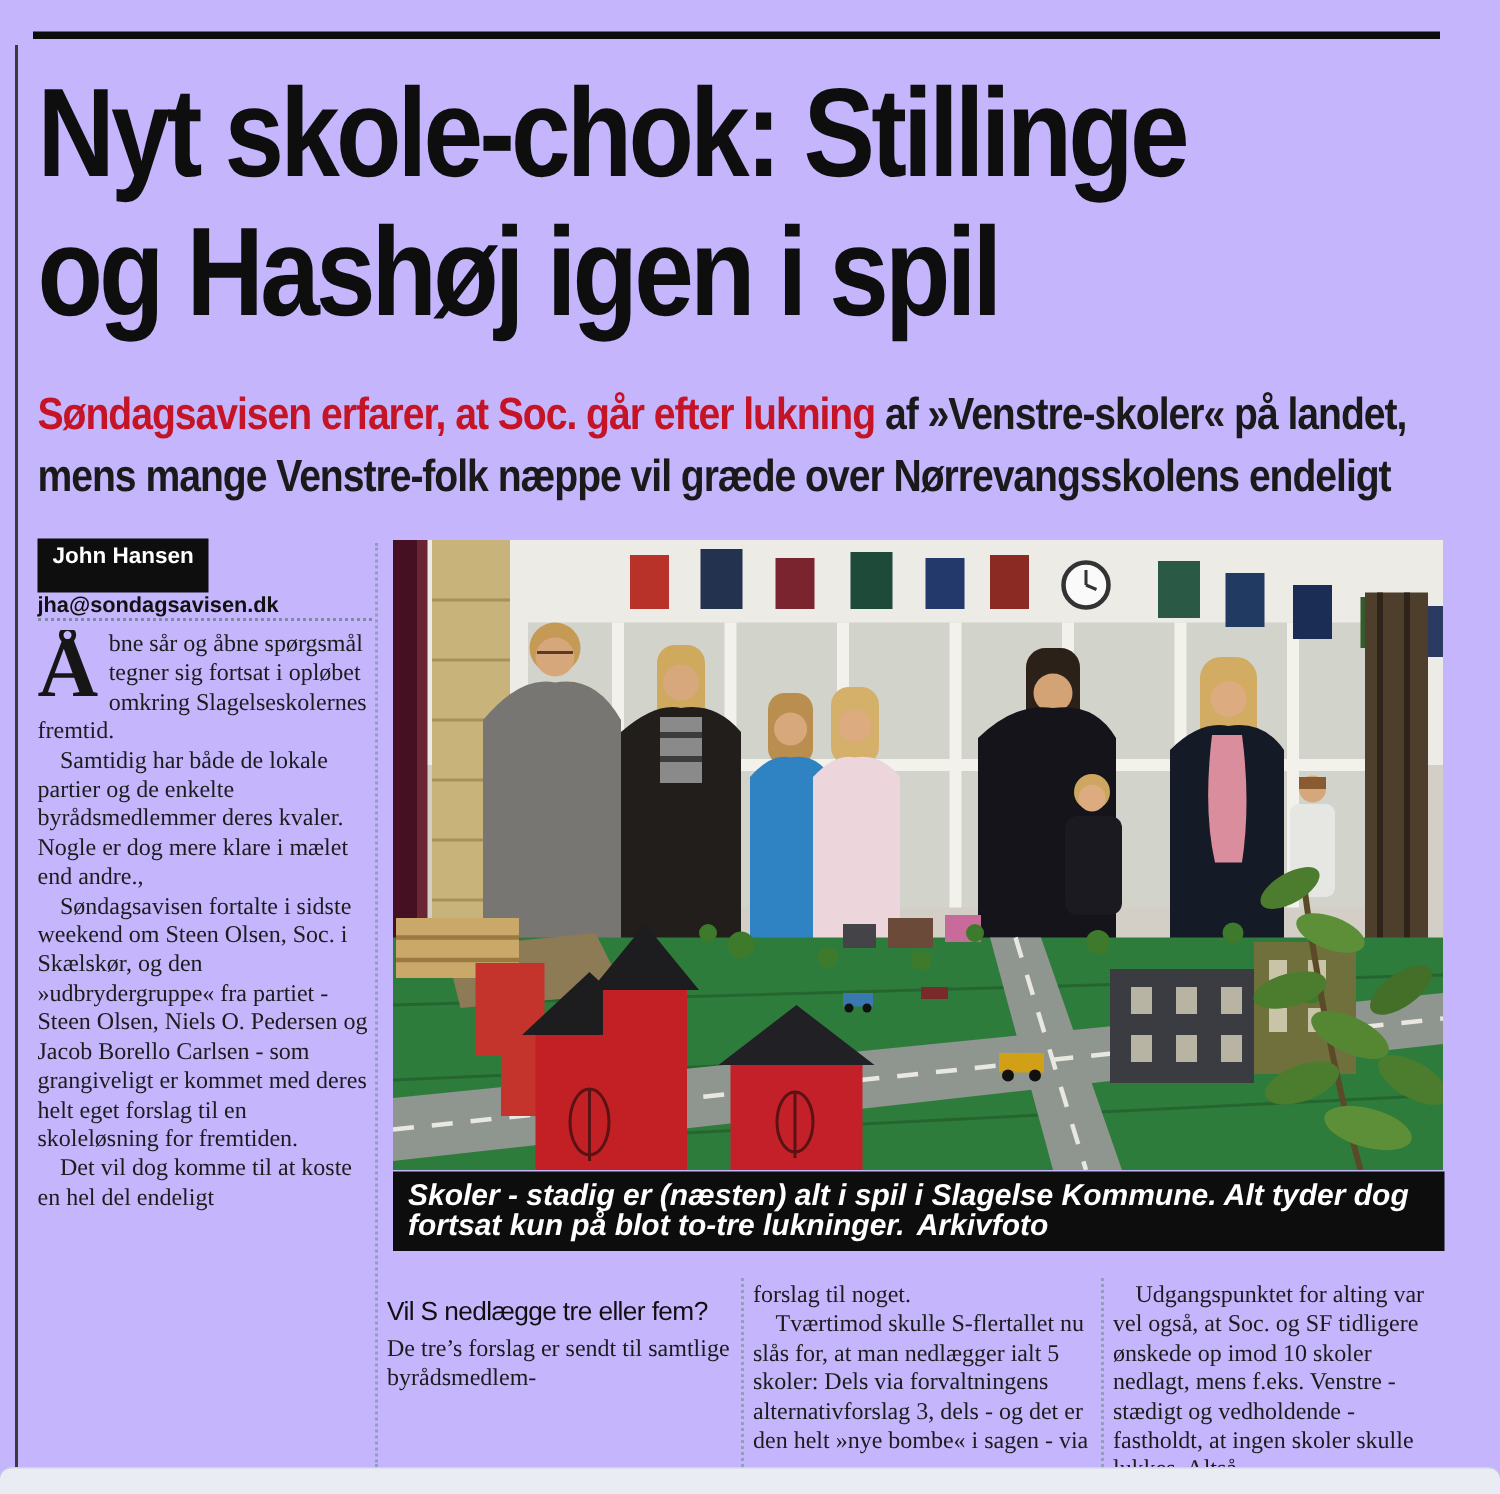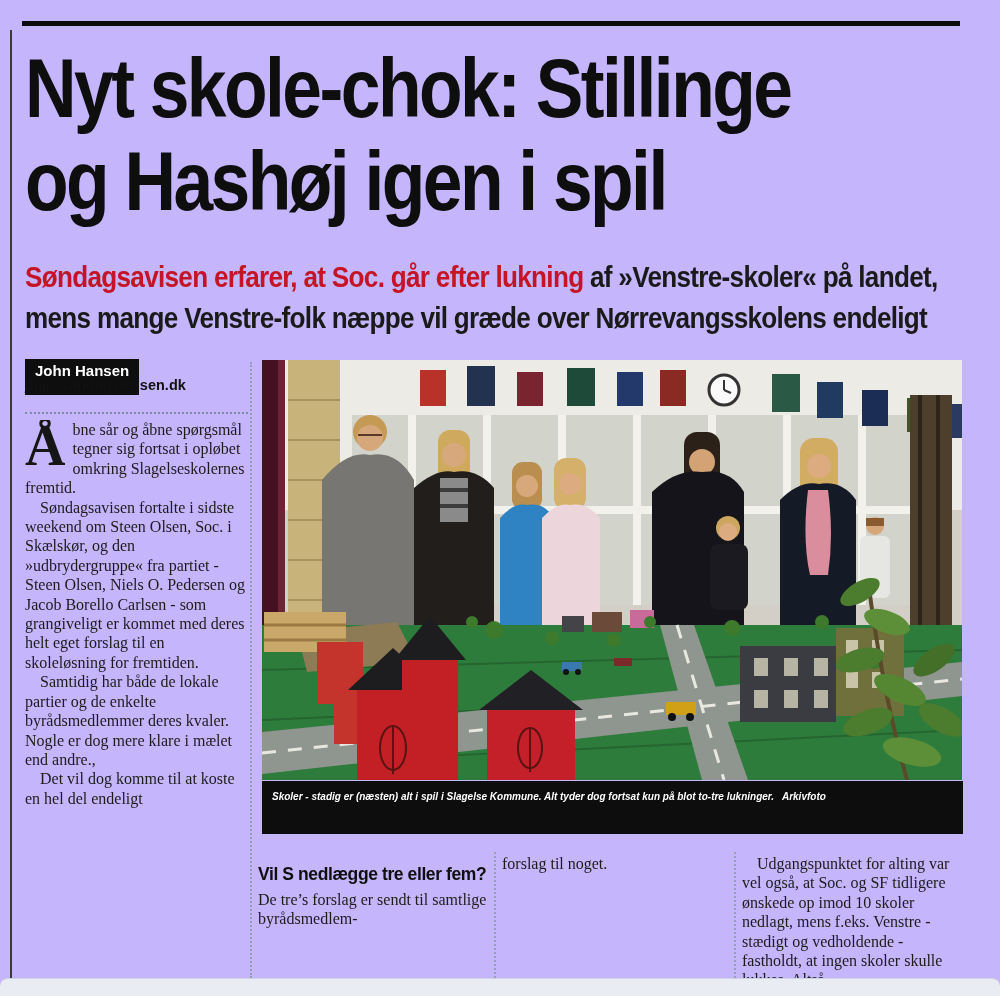--- a/index.html
+++ b/index.html
@@ -26,52 +26,52 @@
   }
   .standfirst .red { color:#c41425; }
 
   .byline-box {
     position:absolute; left:25px; top:359px;
     background:#0e0e0e; color:#ffffff;
     font-family:"Liberation Sans", sans-serif; font-weight:bold;
     font-size:15px; padding:3px 10px 16px;
   }
   .byline-email {
-    position:absolute; left:25px; top:377px;
+    position:absolute; left:25px; top:396px;
     font-family:"Liberation Sans", sans-serif; font-weight:bold; font-size:14.5px; color:#111;
   }
   .byline-dots { position:absolute; left:25px; top:412px; width:223px; border-top:2px dotted #7e8ca3; }
 
   .col { position:absolute; overflow:hidden; }
   .col p { font-size:16px; line-height:19.4px; text-align:left; }
   .col p.indent { text-indent:15px; }
   .col1 { left:25px; top:420px; width:224px; height:560px; }
   .col2 { left:258px; top:854px; width:231px; height:128px; }
   .col3 { left:502px; top:854px; width:230px; height:128px; }
   .col4 { left:742px; top:854px; width:222px; height:128px; }
   .dropcap {
     float:left; font-weight:bold; font-size:56px; line-height:40px;
     padding:6px 7px 0 0; color:#161616;
   }
   .col-subhead {
-    font-family:"Liberation Sans", sans-serif; font-weight:bold;
+    font-family:"Liberation Sans", sans-serif; font-weight:normal;
     font-size:17.5px; letter-spacing:-0.4px; margin:10px 0 5px; color:#0f0f0f;
   }
 
   .vsep { position:absolute; width:0; border-left:2px dotted #93a0b4; }
   .vsep1 { left:250px; top:362px; height:616px; }
   .vsep2 { left:494px; top:852px; height:126px; }
   .vsep3 { left:734px; top:852px; height:126px; }
 
   .photo { position:absolute; left:262px; top:360px; width:700px; height:420px; overflow:hidden; background:#d8d4cc; }
   .caption {
     position:absolute; left:262px; top:781px; width:701px; height:53px;
     background:#0d0d0d; color:#ffffff;
     font-family:"Liberation Sans", sans-serif; font-style:italic; font-weight:bold;
-    font-size:10px; line-height:20px; padding:6px 10px;
+    font-size:20px; line-height:20px; padding:6px 10px;
   }
   .caption .credit { margin-left:8px; }
 
   .bottom-bar {
     position:absolute; left:0; top:978px; width:1000px; height:18px;
     background:#e9ecf2; border-top:1px solid #ced4df; border-radius:8px 8px 0 0;
   }
 </style>
 </head>
 <body>
@@ -89,22 +89,22 @@
   <div class="standfirst">
     <span class="red">Søndagsavisen erfarer, at Soc. går efter lukning</span><span> af »Venstre-skoler« på landet, mens mange Venstre-folk næppe vil græde over Nørrevangsskolens endeligt</span>
   </div>
 
   <div class="byline-box">John Hansen</div>
   <div class="byline-email">jha@sondagsavisen.dk</div>
   <div class="byline-dots"></div>
 
   <div class="col col1">
     <p><span class="dropcap">Å</span><span>bne sår og åbne spørgsmål tegner sig fortsat i opløbet omkring Slagelseskolernes fremtid.</span></p>
+    <p class="indent">Samtidig har både de lokale partier og de enkelte byrådsmedlemmer deres kvaler. Nogle er dog mere klare i mælet end andre.,</p>
     <p class="indent">Søndagsavisen fortalte i sidste weekend om Steen Olsen, Soc. i Skælskør, og den »udbrydergruppe« fra partiet - Steen Olsen, Niels O. Pedersen og Jacob Borello Carlsen - som grangiveligt er kommet med deres helt eget forslag til en skoleløsning for fremtiden.</p>
-    <p class="indent">Samtidig har både de lokale partier og de enkelte byrådsmedlemmer deres kvaler. Nogle er dog mere klare i mælet end andre.,</p>
     <p class="indent">Det vil dog komme til at koste en hel del endeligt</p>
   </div>
 
   <div class="vsep vsep1"></div>
   <div class="vsep vsep2"></div>
   <div class="vsep vsep3"></div>
 
   <div class="photo">
     <svg width="700" height="420" viewBox="0 0 700 420">
 
@@ -309,20 +309,21 @@
     <span>Skoler - stadig er (næsten) alt i spil i Slagelse Kommune. Alt tyder dog fortsat kun på blot to-tre lukninger.</span><span class="credit">Arkivfoto</span>
   </div>
 
   <div class="col col2">
     <h2 class="col-subhead">Vil S nedlægge tre eller fem?</h2>
     <p>De tre’s forslag er sendt til samtlige byrådsmedlem-</p>
   </div>
 
   <div class="col col3">
     <p>forslag til noget.</p>
+    <p class="indent">Tværtimod skulle S-flertallet nu slås for, at man nedlægger ialt 5 skoler: Dels via forvaltningens alternativforslag 3, dels - og det er den helt »nye bombe« i sagen - via</p>
   </div>
 
   <div class="col col4">
     <p class="indent">Udgangspunktet for alting var vel også, at Soc. og SF tidligere ønskede op imod 10 skoler nedlagt, mens f.eks. Venstre - stædigt og vedholdende - fastholdt, at ingen skoler skulle lukkes. Altså</p>
   </div>
 
   <div class="bottom-bar"></div>
 
 </div>
 

